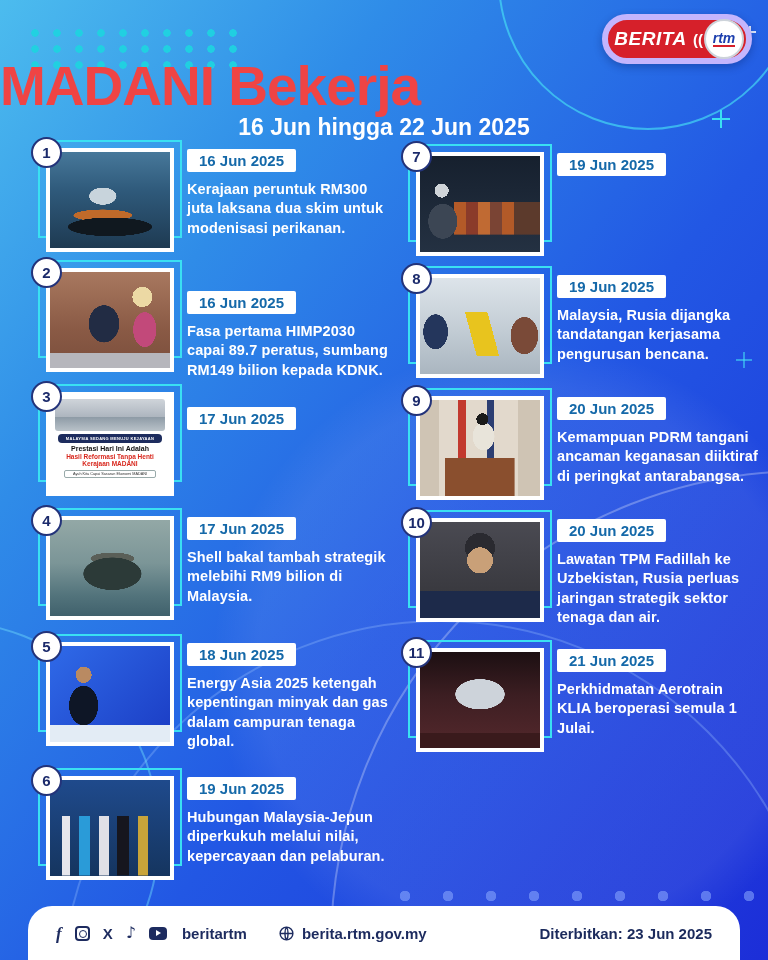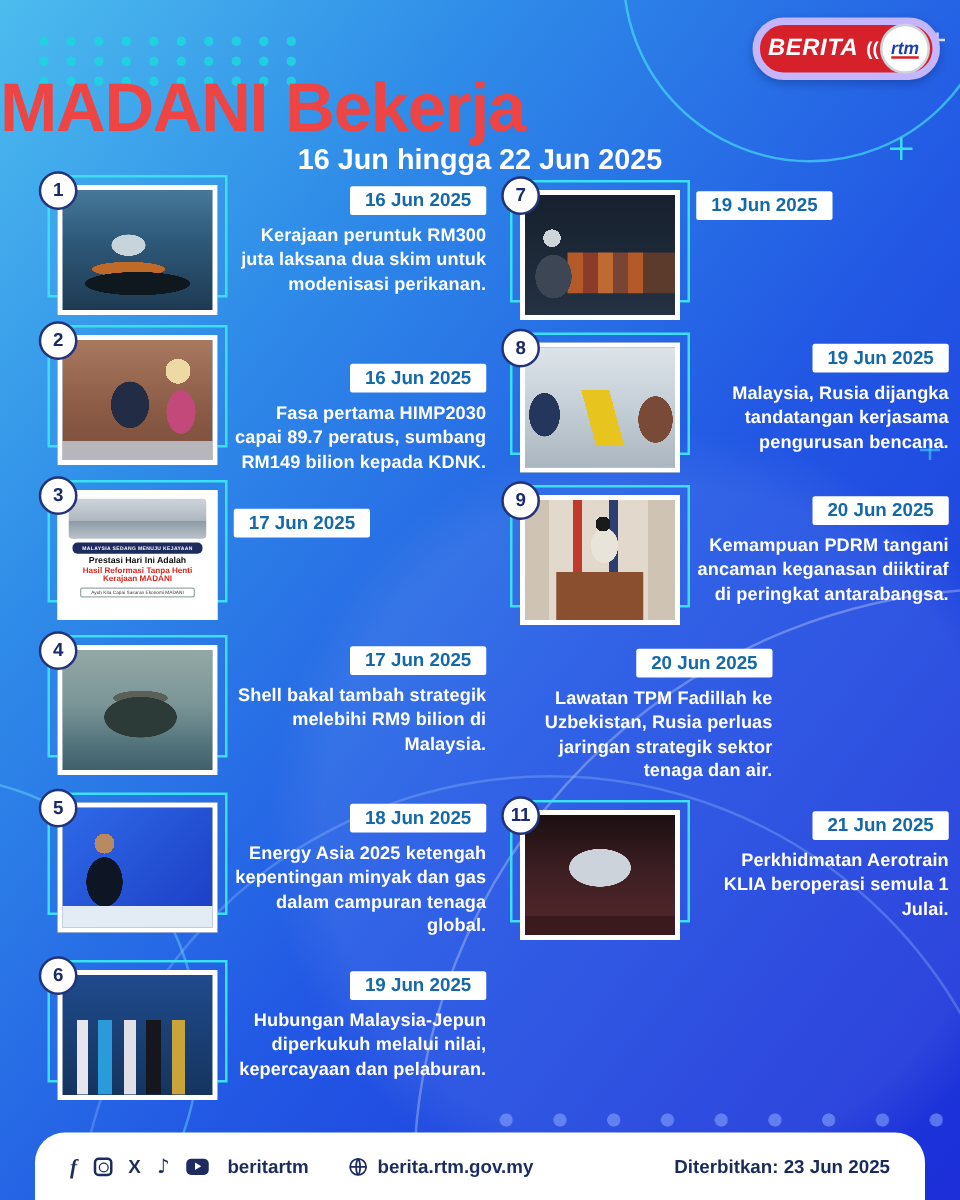--- a/index.html
+++ b/index.html
@@ -48,21 +48,21 @@
     font-size:23px; font-weight:700; z-index:4; }
   
   .item { position:absolute; width:352px; display:flex; align-items:flex-start; gap:13px; z-index:3; }
   .badge-num { position:absolute; left:-15px; top:-11px; width:31px; height:31px; background:#fff;
     border:2px solid #23337a; border-radius:50%; display:flex; align-items:center; justify-content:center;
     color:#1b2a6b; font-weight:800; font-size:15px; z-index:4; }
   .photo-wrap { position:relative; width:128px; height:104px; flex:none; }
   .outline { position:absolute; left:-8px; top:-8px; right:-8px; bottom:14px;
     border:2px solid #3ae0f2; z-index:0; }
   .photo { position:absolute; inset:0; border:4px solid #fff; z-index:1; background-color:#2a4a66; }
-  .content { padding-top:1px;text-align:right; }
+  .content { padding-top:1px; }
   .date-badge { display:inline-block; background:#fff; color:#1569a9; font-weight:800;
     font-size:15px; padding:3px 12px; border-radius:2px; margin-bottom:8px; }
   .item-text { color:#fff; font-size:14.5px; font-weight:600; line-height:1.33; max-width:202px;
     letter-spacing:.1px; }
   
   .p1 { background-image:
     radial-gradient(ellipse 58% 16% at 50% 78%, #10181f 0 60%, transparent 61%),
     radial-gradient(ellipse 28% 22% at 44% 46%, #c8d4dc 0 40%, transparent 41%),
     radial-gradient(ellipse 44% 11% at 44% 66%, #c06a2a 0 55%, transparent 56%),
     linear-gradient(180deg,#47789a 0%,#2f5a7b 40%,#1e3a52 100%); }
@@ -291,20 +291,27 @@
     <div class="outline"></div>
     <div class="photo p9" title="official-at-rostrum-with-flags"></div>
   </div>
   <div class="content">
     <div class="date-badge"><span>20 Jun 2025</span></div>
     <div class="item-text">Kemampuan PDRM tangani ancaman keganasan diiktiraf di peringkat antarabangsa.</div>
   </div>
 </div>
 
 <div class="item" style="left:416px;top:518px">
+  <div class="photo-wrap">
+    <div class="badge-num">
+        <span>10</span>
+      </div>
+    <div class="outline"></div>
+    <div class="photo p10" title="tpm-fadillah-meeting"></div>
+  </div>
   <div class="content">
     <div class="date-badge"><span>20 Jun 2025</span></div>
     <div class="item-text">Lawatan TPM Fadillah ke Uzbekistan, Rusia perluas jaringan strategik sektor tenaga dan air.</div>
   </div>
 </div>
 
 <div class="item" style="left:416px;top:648px">
   <div class="photo-wrap">
     <div class="badge-num">
         <span>11</span>

